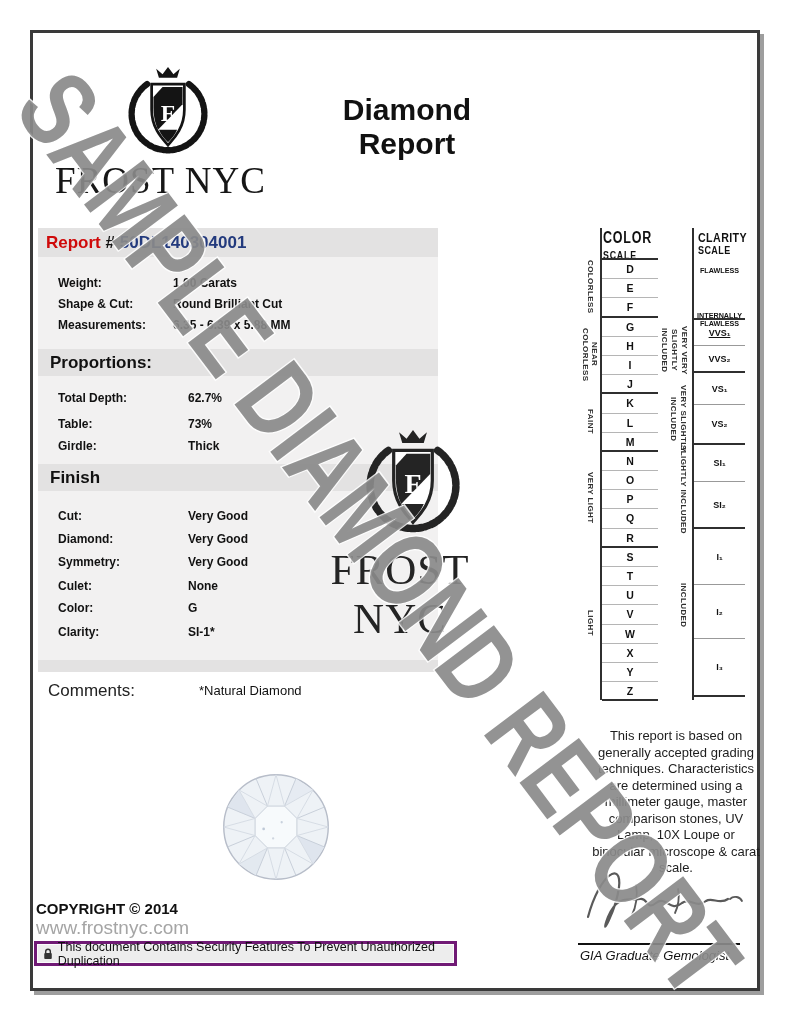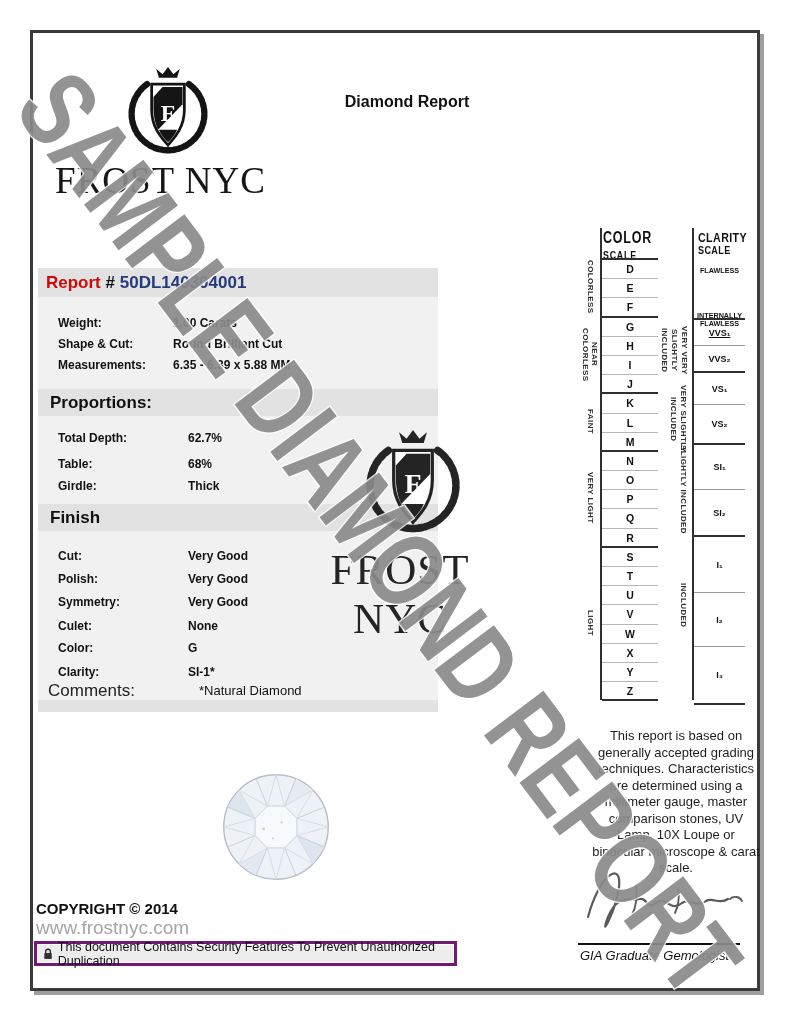--- a/index.html
+++ b/index.html
@@ -3,27 +3,27 @@
 <meta charset="utf-8">
 <style>
   html,body{margin:0;padding:0;background:#fff;}
   body{width:792px;height:1024px;position:relative;overflow:hidden;
        font-family:"Liberation Sans","DejaVu Sans",sans-serif;color:#111;}
   .page{position:absolute;left:30px;top:30px;width:724px;height:955px;
         border:3px solid #3a3a3a;background:#fff;box-shadow:4px 4px 0 #9e9e9e;}
   .abs{position:absolute;}
 
   
-  .title{left:279px;top:60px;width:190px;text-align:center;font-size:16px;font-weight:bold;}
+  .title{left:279px;top:60px;width:190px;text-align:center;font-size:30px;font-weight:bold;}
   .logo-top{left:70px;top:33px;width:130px;height:100px;}
   .logo-top-text{left:20px;top:126px;width:215px;text-align:center;
     font-family:"Liberation Serif","DejaVu Serif",serif;font-size:37px;letter-spacing:1px;color:#161616;}
 
   
-  .panel{left:5px;top:195px;width:400px;height:444px;background:#f2f1f1;margin-top:40px;}
+  .panel{left:5px;top:195px;width:400px;height:444px;background:#f2f1f1;}
   .band{position:absolute;left:0;width:100%;background:#e3e2e2;}
   .band.rpt{top:0;height:29px;line-height:29px;padding-left:8px;box-sizing:border-box;font-size:17px;font-weight:bold;}
   .band.sec{height:27px;line-height:27px;padding-left:12px;box-sizing:border-box;font-size:17px;font-weight:bold;}
   .band.footband{top:432px;height:12px;}
   .rpt-red{color:#cf0a0a;}
   .rpt-num{color:#233a7d;}
   .frow{position:absolute;left:0;width:100%;height:20px;line-height:20px;font-size:12px;font-weight:bold;}
   .frow .lab{position:absolute;left:20px;}
   .frow .val{position:absolute;left:135px;}
   .frow.deep .val{left:150px;}
@@ -58,21 +58,21 @@
   .cl2{left:634px;top:332px;height:108px;width:22px;}
   .cl3{left:644px;top:407px;height:100px;width:12px;}
   .cl4{left:644px;top:517px;height:110px;width:12px;}
 
   .clarity-col{left:661px;top:245px;width:51px;}
   .cbox{box-sizing:border-box;display:flex;flex-direction:column;align-items:center;justify-content:center;
         font-size:9px;font-weight:bold;border-bottom:1px solid #999;}
   .cbox.thick{border-bottom:2px solid #2f2f2f;}
   .cbox .tiny{font-size:7.2px;line-height:8.5px;text-align:center;}
   .h-fl{height:42px;gap:36px;} .h-vvs1{height:26px;text-decoration:underline;} .h-vvs2{height:27px;} .h-vs1{height:32px;}
-  .h-vs2{height:40px;} .h-si1{height:45px;} .h-si2{height:47px;} .h-i1{height:56px;}
+  .h-vs2{height:40px;} .h-si1{height:37px;} .h-si2{height:47px;} .h-i1{height:56px;}
   .h-i2{height:54px;} .h-i3{height:58px;}
 
   
   .disclaimer{left:557px;top:695px;width:172px;font-size:13px;line-height:16.5px;text-align:center;color:#1d1d1d;}
   .sig{left:545px;top:822px;width:172px;height:88px;}
   .sig-line{left:545px;top:910px;width:162px;border-top:2px solid #111;}
   .sig-label{left:547px;top:915px;font-size:13px;font-weight:normal;font-style:italic;}
 
   
   .copyright{left:3px;top:867px;font-size:15px;font-weight:bold;}
@@ -125,34 +125,34 @@
         <span class="val">6.35 - 6.39 x 5.88 MM</span>
       </div>
 
     <div class="band sec" style="top:121px">Proportions:</div>
     <div class="frow deep" style="top:160px">
         <span class="lab">Total Depth:</span>
         <span class="val">62.7%</span>
       </div>
     <div class="frow deep" style="top:186px">
         <span class="lab">Table:</span>
-        <span class="val">68%</span>
+        <span class="val">73%</span>
       </div>
     <div class="frow deep" style="top:208px">
         <span class="lab">Girdle:</span>
         <span class="val">Thick</span>
       </div>
 
     <div class="band sec" style="top:236px">Finish</div>
     <div class="frow deep" style="top:278px">
         <span class="lab">Cut:</span>
         <span class="val">Very Good</span>
       </div>
     <div class="frow deep" style="top:301px">
-        <span class="lab">Polish:</span>
+        <span class="lab">Diamond:</span>
         <span class="val">Very Good</span>
       </div>
     <div class="frow deep" style="top:324px">
         <span class="lab">Symmetry:</span>
         <span class="val">Very Good</span>
       </div>
     <div class="frow deep" style="top:348px">
         <span class="lab">Culet:</span>
         <span class="val">None</span>
       </div>

